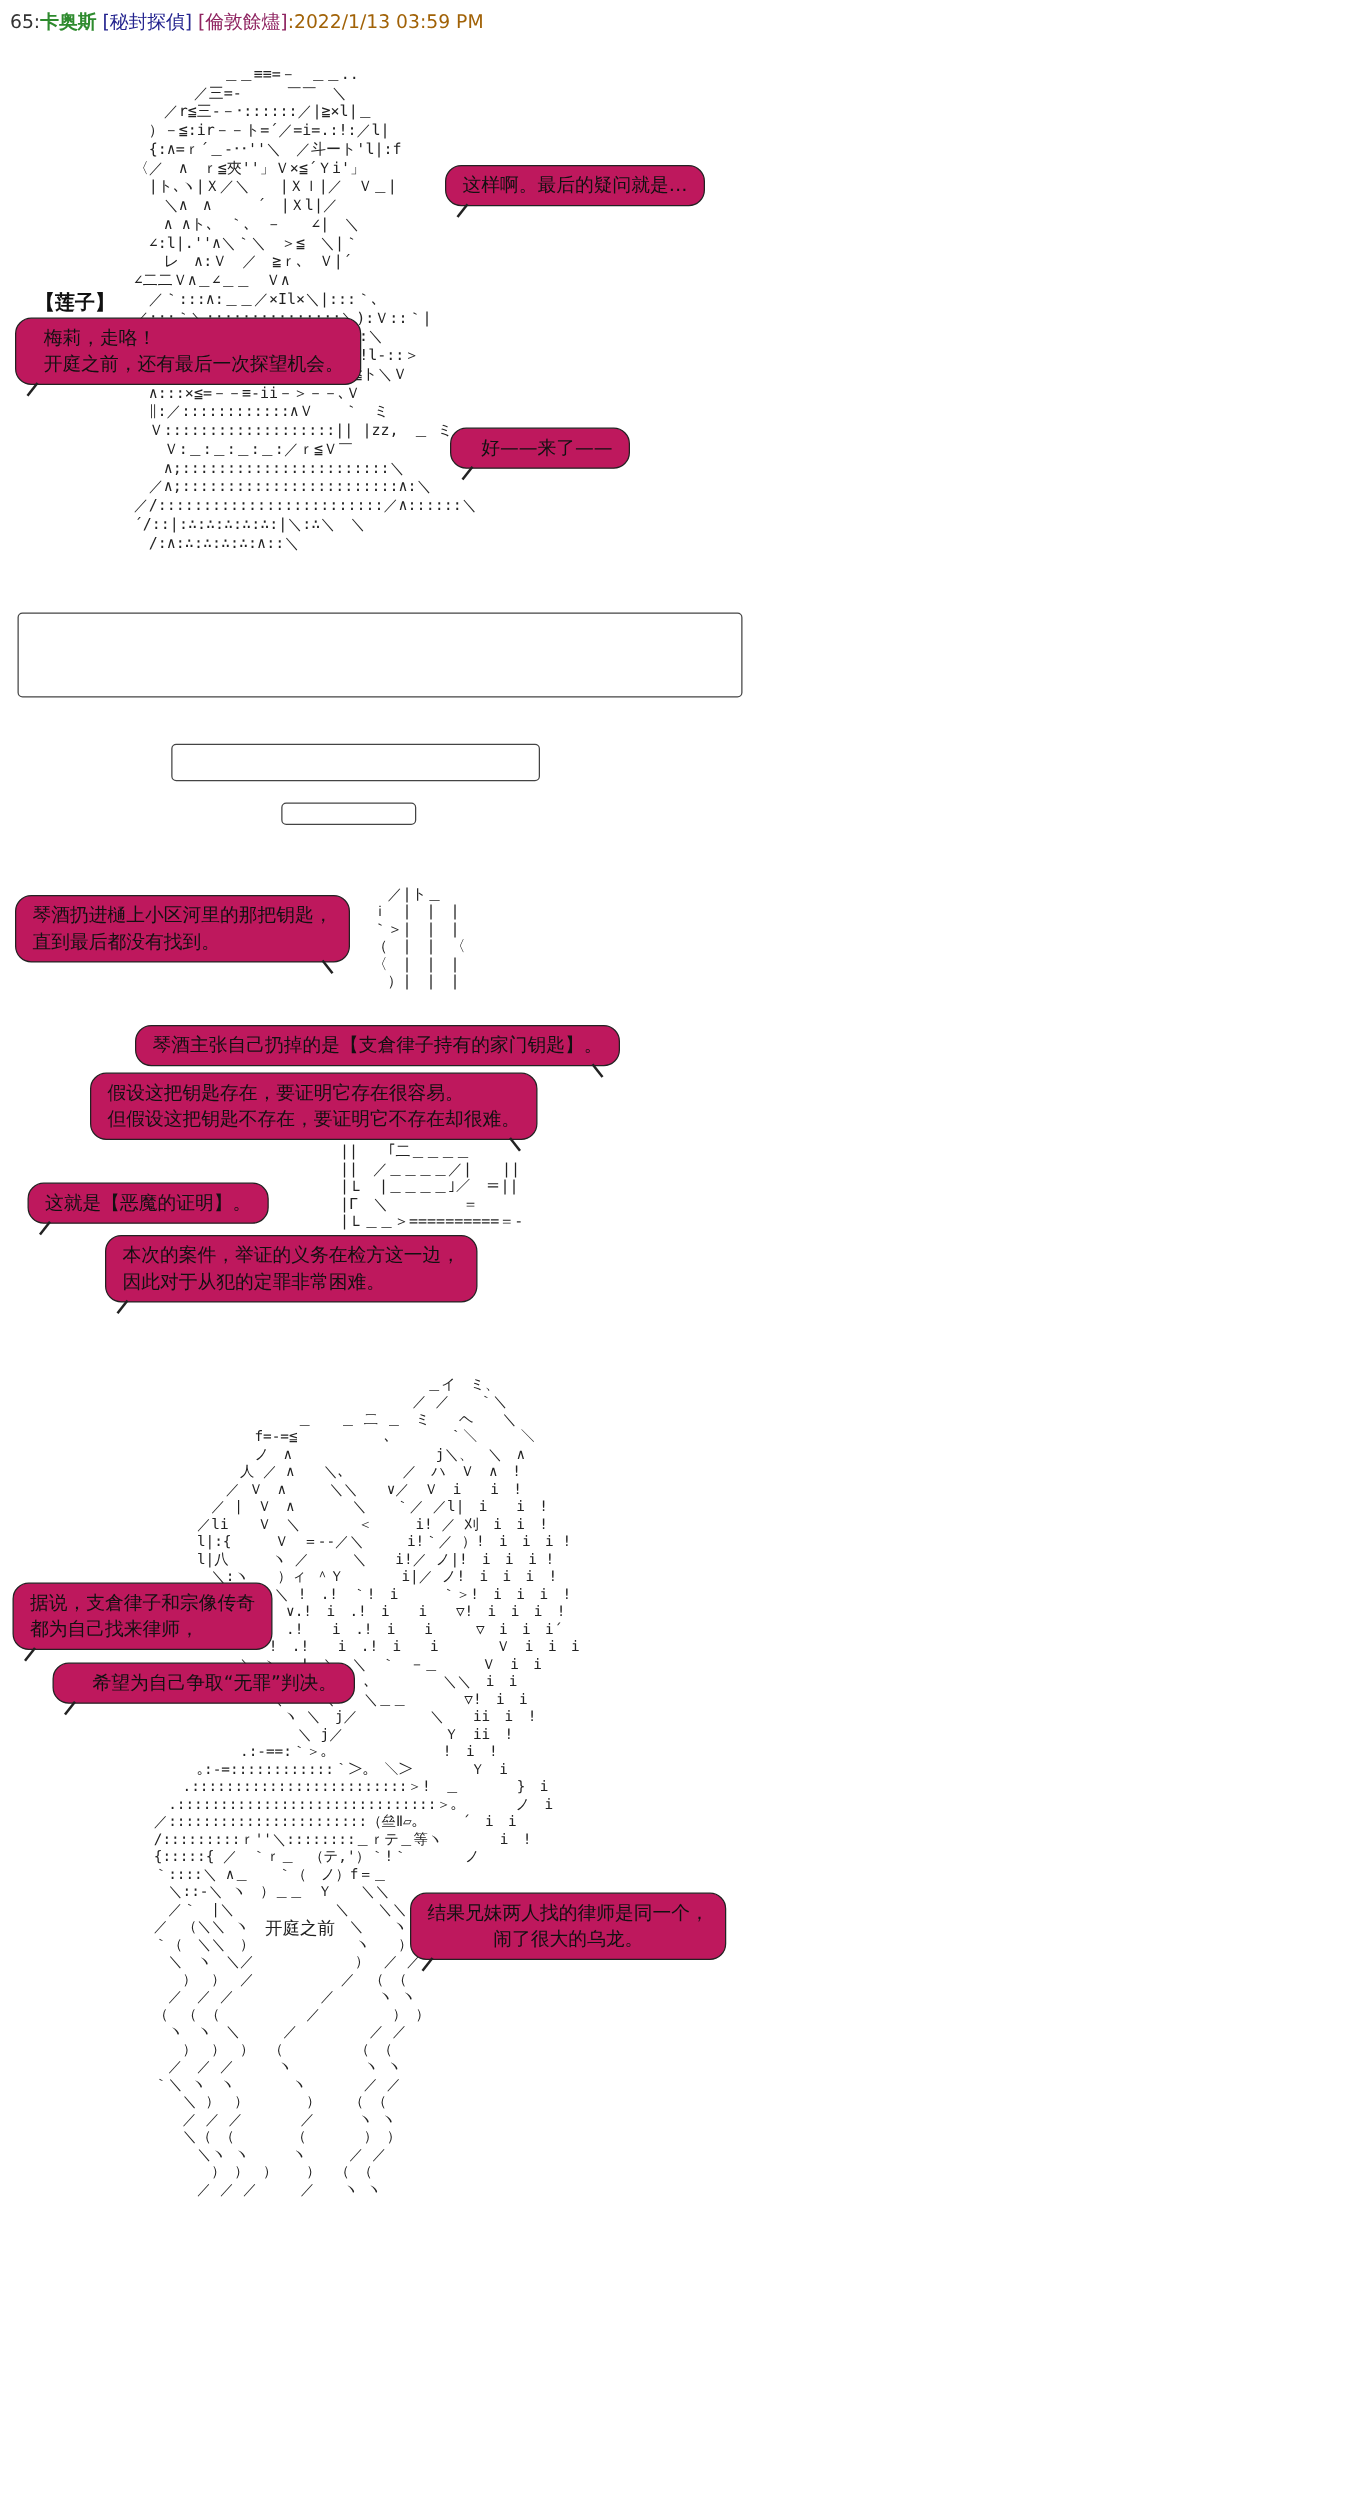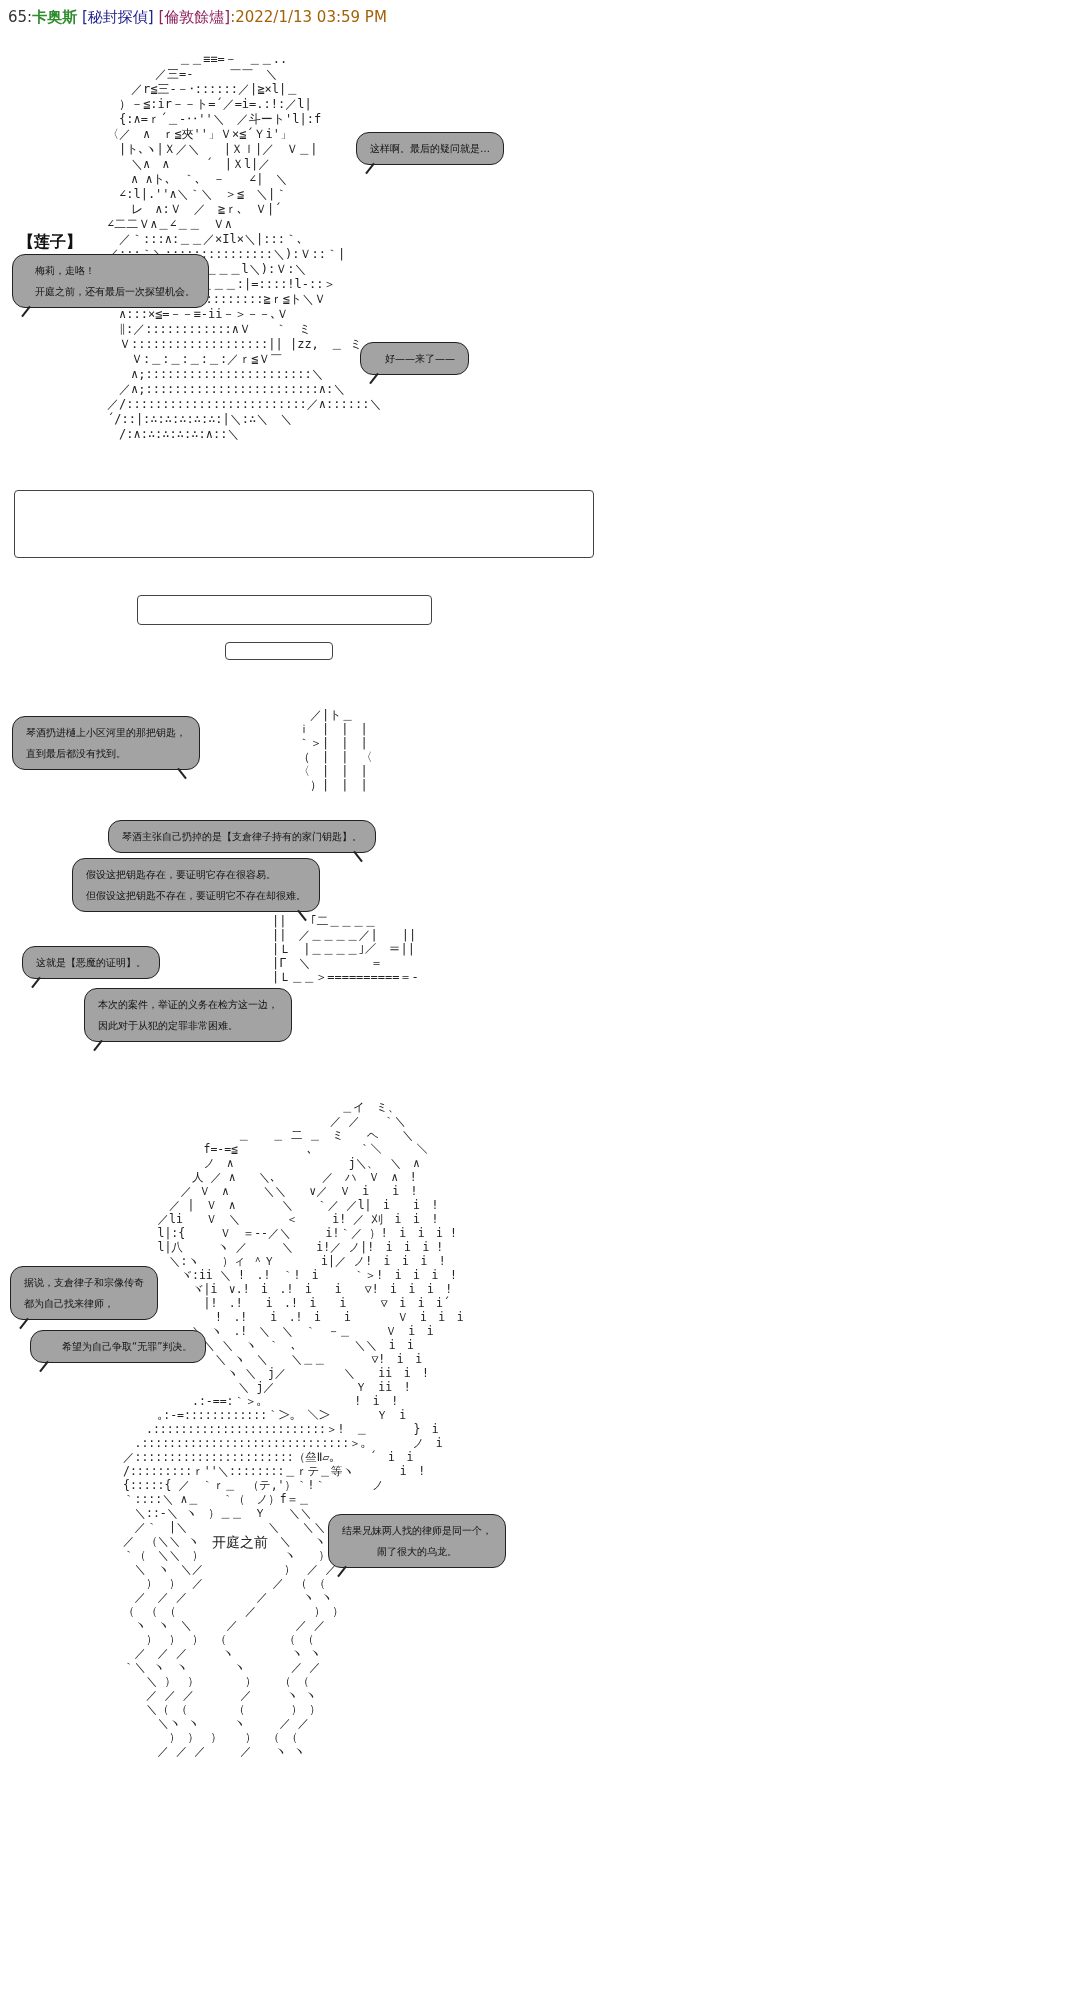--- a/index.html
+++ b/index.html
@@ -18,22 +18,22 @@
   .hdr .time      { color:#a16207; }
   pre.aa {
     position:absolute; margin:0; white-space:pre;
     font-family:"DejaVu Sans Mono", monospace; color:#222;
   }
   .aa-top    { font-size:12px; line-height:15px; }
   .aa-small  { font-size:12px; line-height:14px; }
   .aa-bottom { font-size:11.5px; line-height:14px; }
   .bubble {
     position:absolute; border:1.5px solid #222; border-radius:13px;
-    padding:5px 13px; background:#a3a3a3; white-space:pre;
-    font-family:"DejaVu Sans", sans-serif; font-size:10px; line-height:21px; color:#111;
+    padding:5px 13px; background:#be185d; white-space:pre;
+    font-family:"DejaVu Sans", sans-serif; font-size:15px; line-height:21px; color:#111;
   }
   .tail-bl::after {
     content:''; position:absolute; left:12px; bottom:-11px;
     width:2px; height:13px; background:#222; transform:rotate(38deg);
   }
   .tail-br::after {
     content:''; position:absolute; right:16px; bottom:-11px;
     width:2px; height:13px; background:#222; transform:rotate(-38deg);
   }
   .speaker {
@@ -75,21 +75,21 @@
 　　Ｖ:::::::::::::::::::|| |zz,　＿ ミ
 　　　Ｖ:＿:＿:＿:＿:／ｒ≦Ｖ￣
 　　　∧;:::::::::::::::::::::::＼
 　　／∧;::::::::::::::::::::::::∧:＼
 　／/:::::::::::::::::::::::::／∧::::::＼
 　´/::|:∴:∴:∴:∴:∴:|＼:∴＼　＼
 　　/:∧:∴:∴:∴:∴:∧::＼</pre>
 
   <div class="bubble tail-bl" style="left:356px; top:132px;">这样啊。最后的疑问就是…</div>
 
-  <div class="speaker" style="left:18px; top:232px;">【莲子】</div>
+  <div class="speaker" style="left:28px; top:232px;">【莲子】</div>
   <div class="bubble tail-bl" style="left:12px; top:254px;padding-left:22px;">梅莉，走咯！
 开庭之前，还有最后一次探望机会。</div>
 
   <div class="bubble tail-bl" style="left:360px; top:342px;padding-left:24px;">好——来了——</div>
 
   <div class="frame" style="left:14px; top:490px; width:578px; height:66px;"></div>
   <div class="frame" style="left:137px; top:595px; width:293px; height:28px;"></div>
   <div class="frame" style="left:225px; top:642px; width:106px; height:16px;"></div>
 
   <div class="bubble tail-br" style="left:12px; top:716px;">琴酒扔进樋上小区河里的那把钥匙，
@@ -158,20 +158,20 @@
 　　｀＼ ヽ　ヽ　　　　ヽ　　　　／ ／
 　　　　＼ ）　）　　　　）　　（ （
 　　　　／ ／ ／　　　　／　　　ヽ ヽ
 　　　　＼（ （　　　　（　　　　） ）
 　　　　　＼ヽ ヽ　　　ヽ　　　／ ／
 　　　　　　） ）　）　　）　（ （
 　　　　　／ ／ ／　　　／　　ヽ ヽ</pre>
 
   <div class="bubble tail-bl" style="left:10px; top:1266px;">据说，支倉律子和宗像传奇
 都为自己找来律师，</div>
-  <div class="bubble tail-bl" style="left:30px; top:1330px;padding-left:31px;">希望为自己争取“无罪”判决。</div>
+  <div class="bubble tail-bl" style="left:42px; top:1330px;padding-left:31px;">希望为自己争取“无罪”判决。</div>
 
   <span class="aa-caption" style="left:212px; top:1534px;">开庭之前</span>
 
   <div class="bubble tail-bl" style="left:328px; top:1514px;text-align:center;">结果兄妹两人找的律师是同一个，
 闹了很大的乌龙。</div>
 
 </div>
 
 </body></html>

